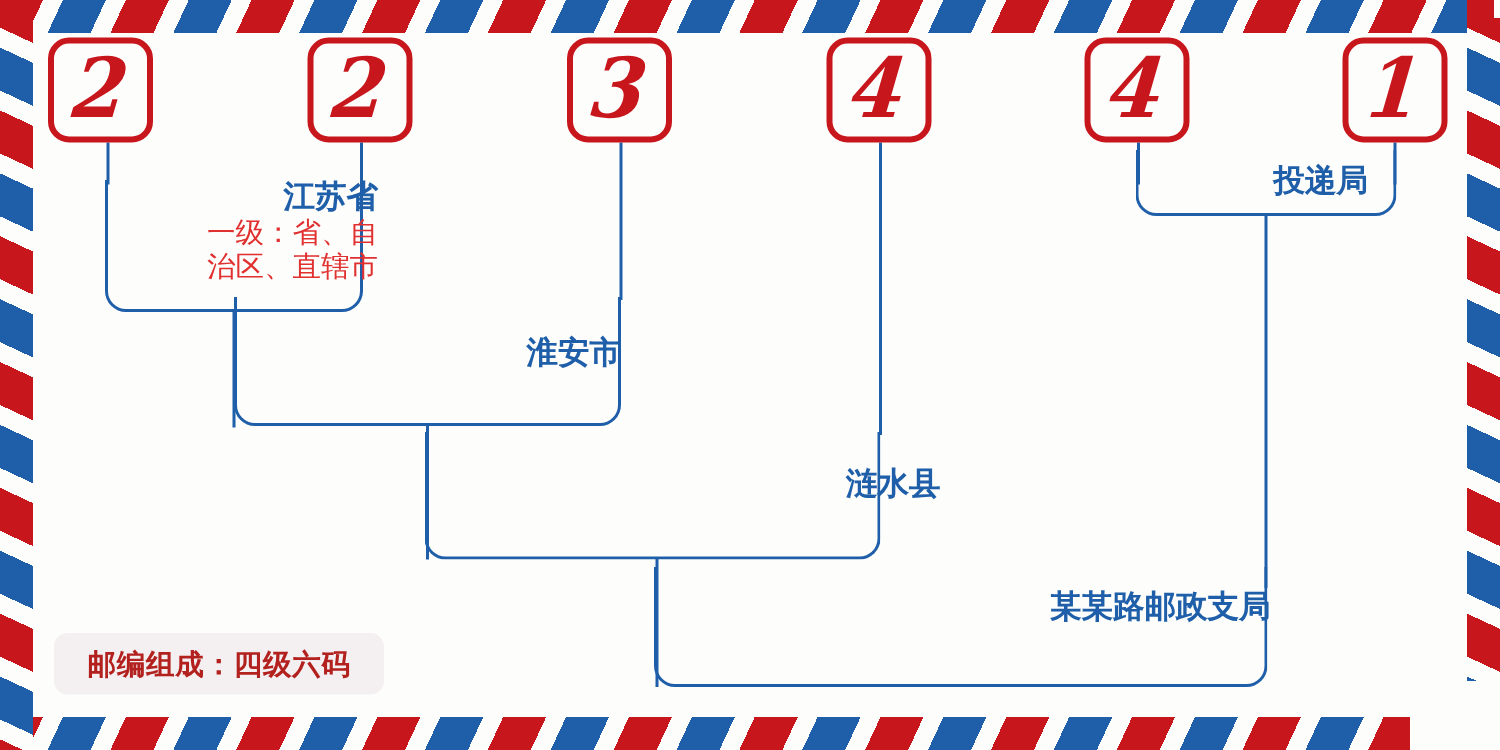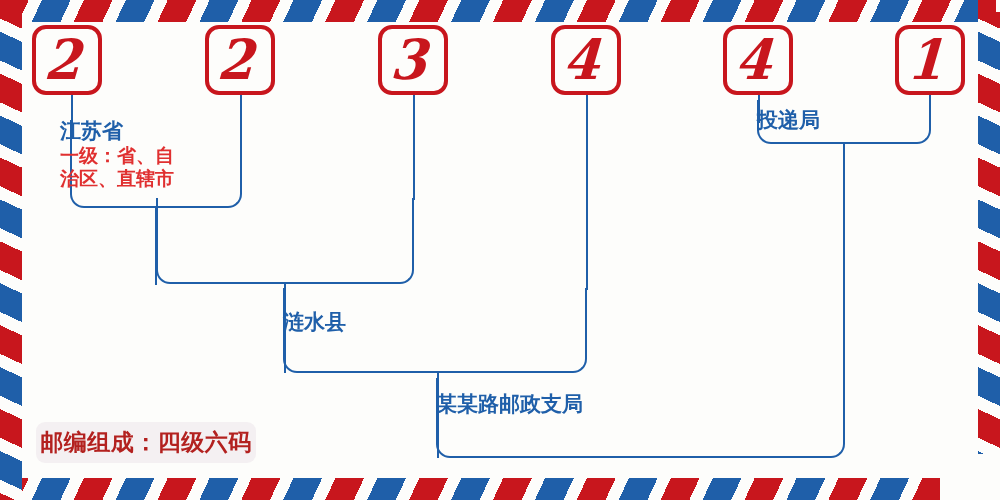--- a/index.html
+++ b/index.html
@@ -92,34 +92,34 @@
     border-bottom-left-radius: 14px;
     border-bottom-right-radius: 14px;
     background: transparent;
     box-sizing: border-box;
     z-index: 2;
   }
 
   
   .label-block {
     position: absolute;
-    text-align: left;
+    text-align: right;
     z-index: 5;
     white-space: nowrap;
   }
   .label-title {
     font-family: "DejaVu Serif", "Liberation Serif", serif;
     font-weight: 700;
     font-size: 21px;
     color: #1f5fa9;
     line-height: 1.22;
   }
   .label-sub {
     font-family: "DejaVu Sans", "Liberation Sans", sans-serif;
-    font-weight: 700;
+    font-weight: 400;
     font-size: 19px;
     color: #e03030;
     line-height: 1.22;
   }
   .label-sub.two-line { white-space: pre-line; }
 
   
   .legend-badge {
     position: absolute;
     left: 36px;
@@ -129,21 +129,21 @@
     background: #f4f0f2;
     border-radius: 9px;
     display: flex;
     align-items: center;
     justify-content: center;
     z-index: 5;
   }
   .legend-text {
     font-family: "DejaVu Serif", "Liberation Serif", serif;
     font-weight: 700;
-    font-size: 23px;
+    font-size: 19px;
     color: #b3211f;
     letter-spacing: 0.5px;
   }
 </style>
 </head>
 <body>
 
 <div id="stage">
 
   <div class="airmail-edge airmail-top"></div>
@@ -188,20 +188,21 @@
   <div class="bracket" style="left:70px;top:120px;width:172px;height:88px;"></div>
   <div class="label-block" style="left:60px;top:118px;width:192px;">
     <div class="label-title">江苏省</div>
     <div class="label-sub two-line">一级：省、自
 治区、直辖市</div>
   </div>
   <div class="vline" style="left:155px;top:207px;height:78px;"></div>
 
   <div class="bracket" style="left:156px;top:198px;width:258px;height:86px;"></div>
   <div class="label-block" style="left:156px;top:222px;width:258px;">
+    <div class="label-title">淮安市</div>
   </div>
   <div class="vline" style="left:284px;top:283px;height:90px;"></div>
 
   <div class="bracket" style="left:283px;top:288px;width:304px;height:85px;"></div>
   <div class="label-block" style="left:283px;top:309px;width:344px;">
     <div class="label-title">涟水县</div>
   </div>
   <div class="vline" style="left:437px;top:372px;height:86px;"></div>
 
   <div class="bracket" style="left:436px;top:378px;width:409px;height:80px;"></div>

